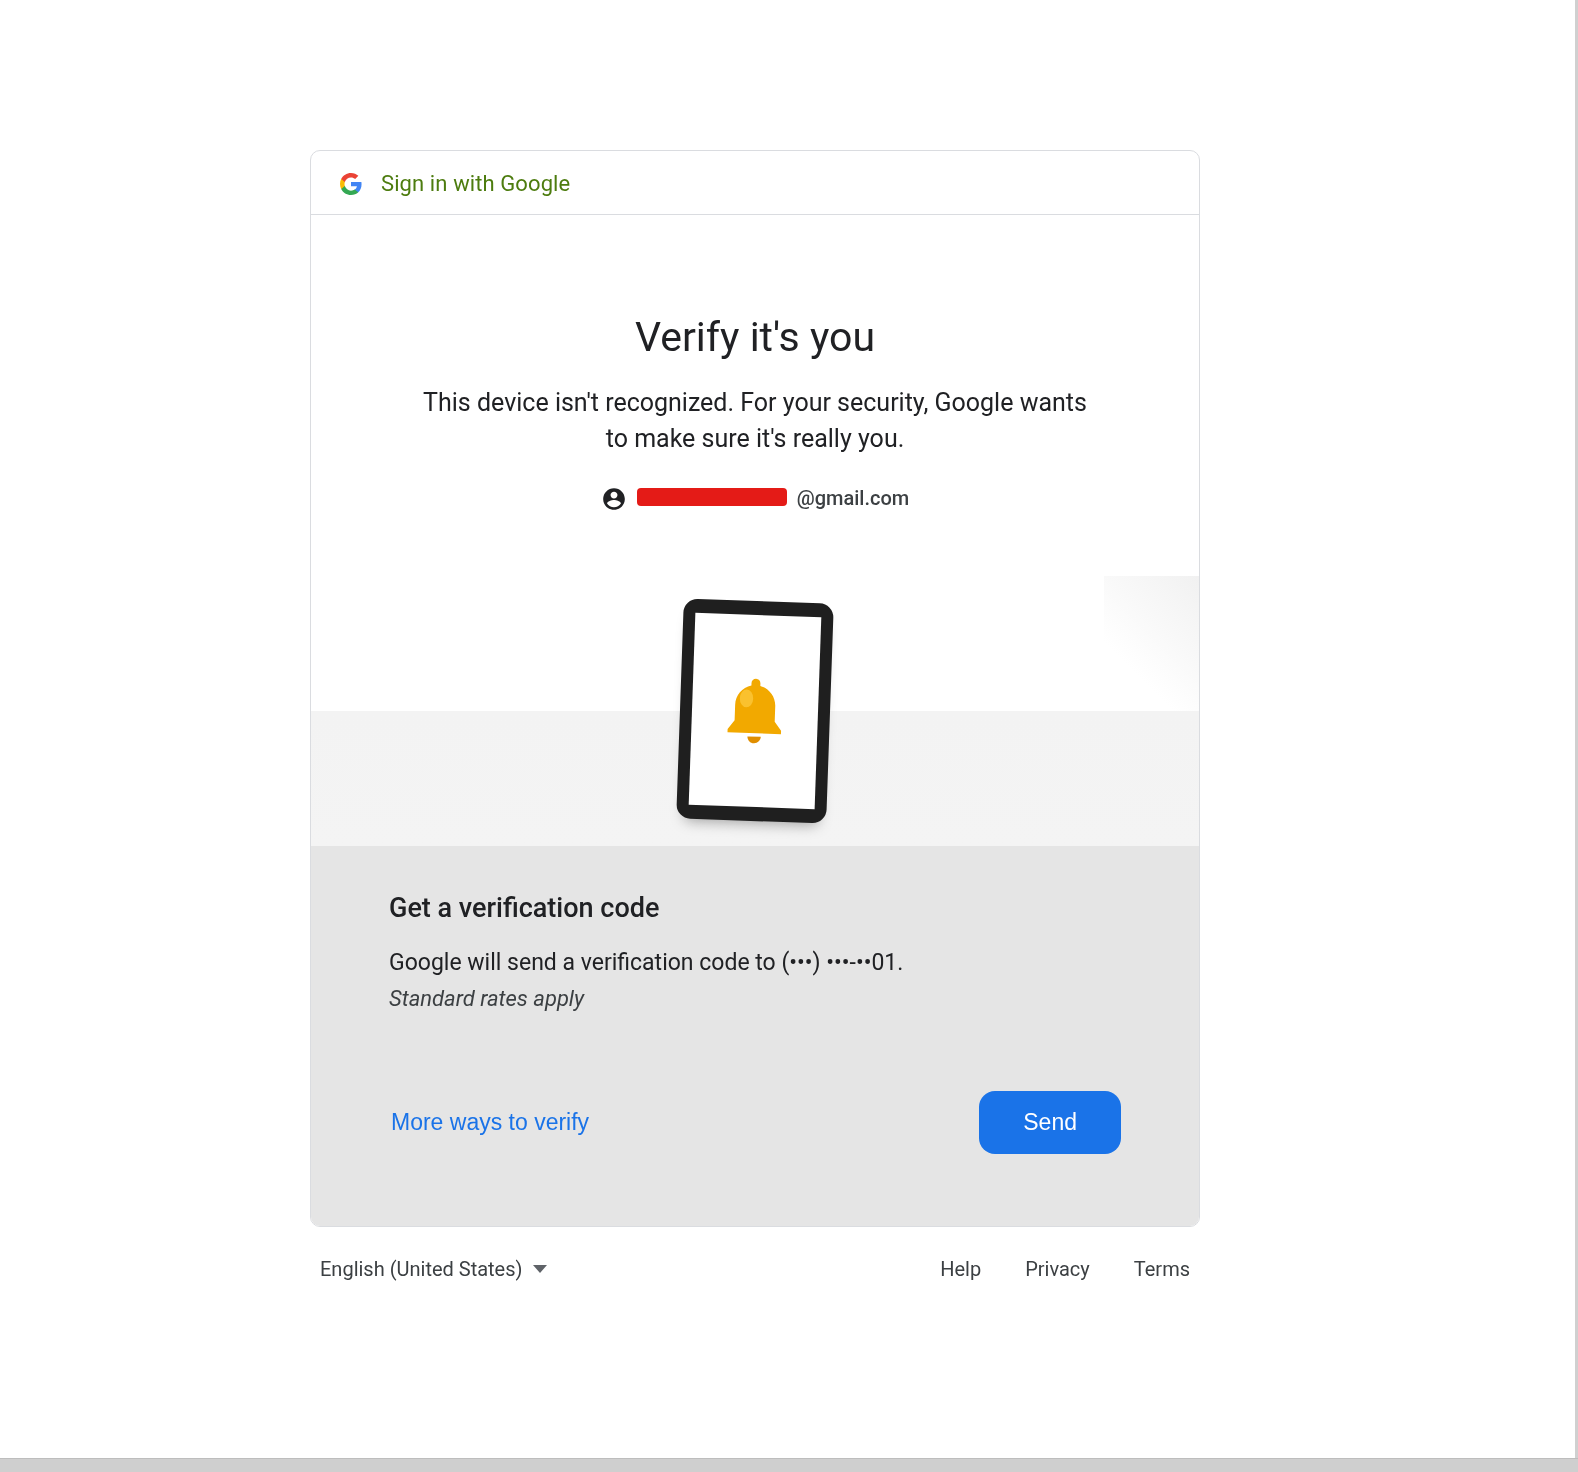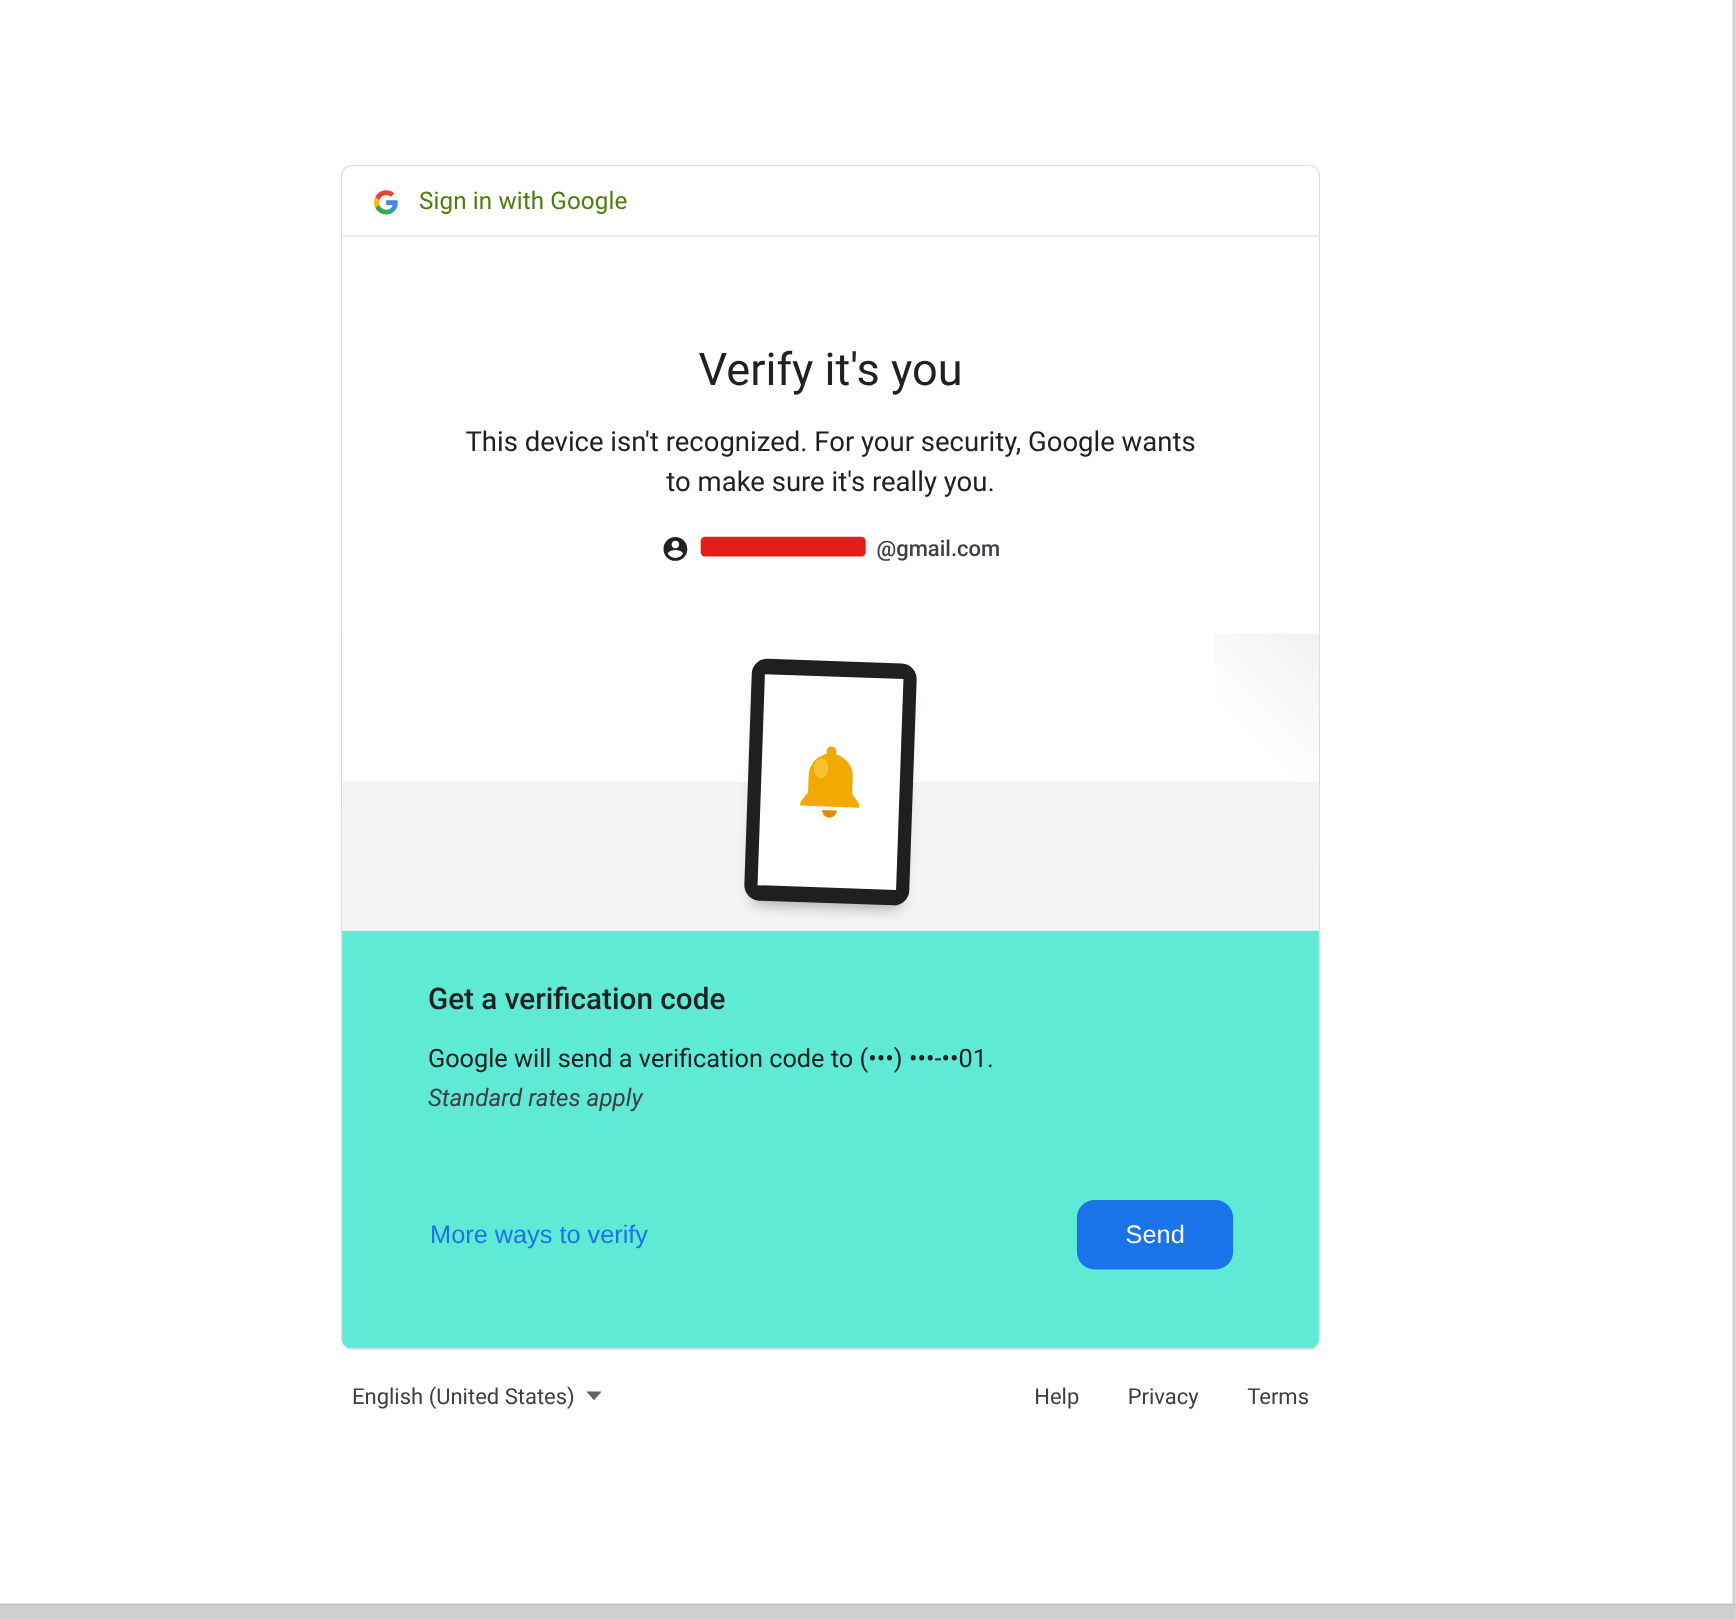--- a/index.html
+++ b/index.html
@@ -112,21 +112,21 @@
   .phone-screen {
     width: 100%; height: 100%;
     background: #fff;
     display: flex;
     align-items: center;
     justify-content: center;
   }
   .bell-icon { width: 72px; height: 78px; }
   .content-lower {
     padding: 46px 78px 72px 78px;
-    background: #5eead4;
+    background: #e5e5e5;
   }
   .content-lower h2 {
     font-size: 27px;
     font-weight: 500;
     color: #202124;
     margin-bottom: 22px;
   }
   .content-lower p.desc {
     font-size: 23px;
     color: #202124;

